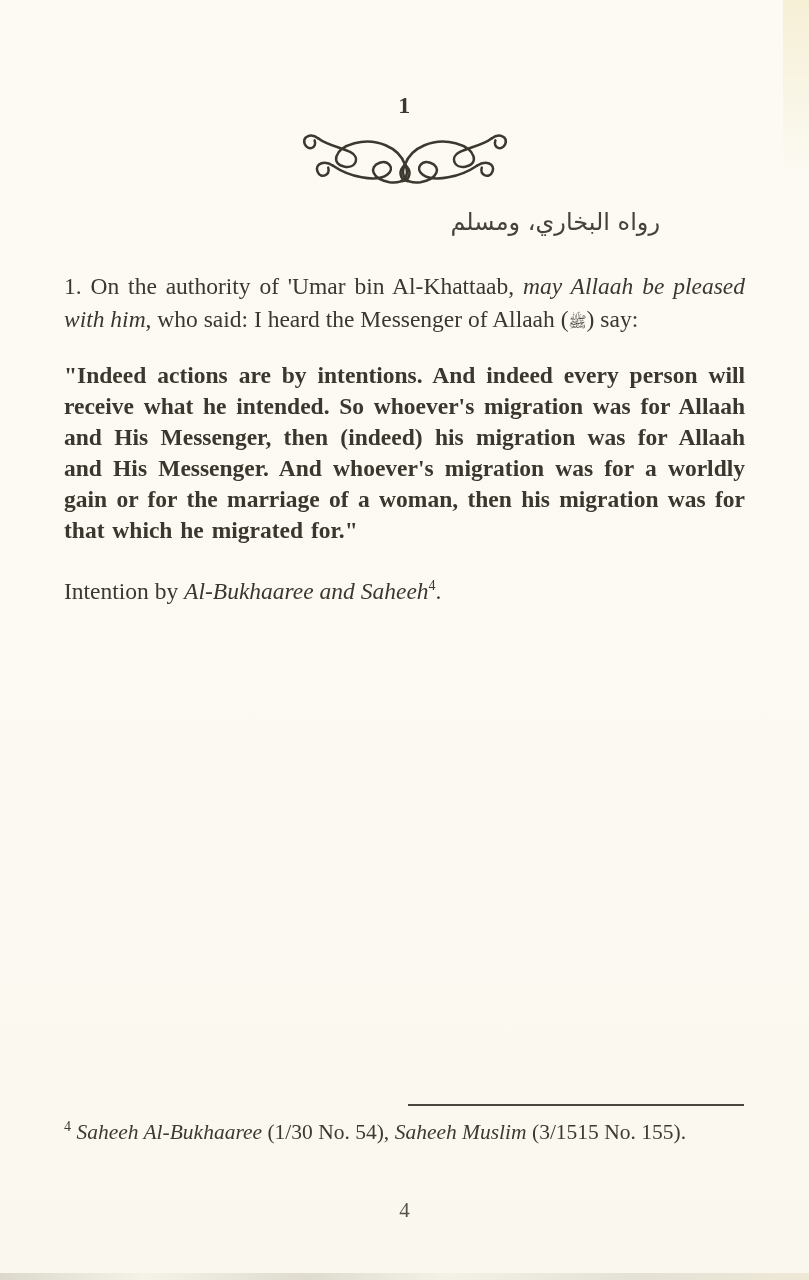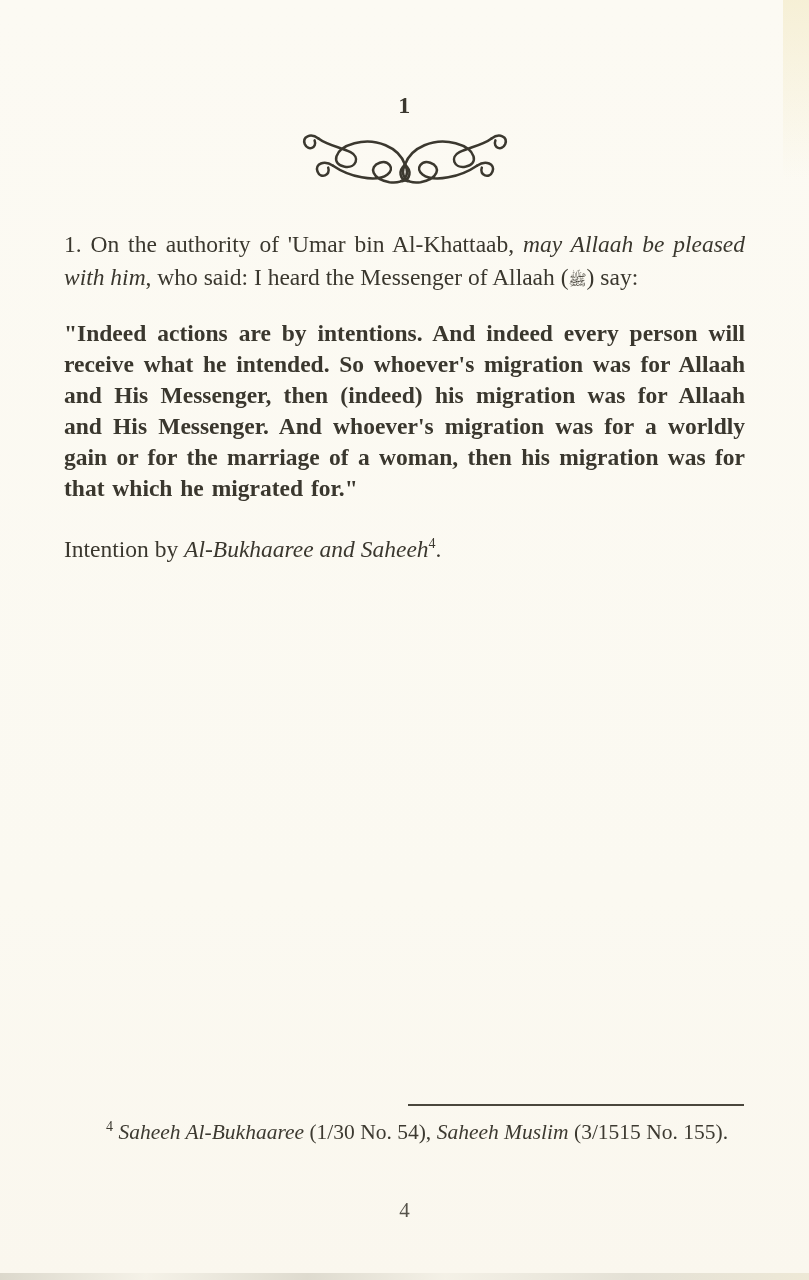--- a/index.html
+++ b/index.html
@@ -83,21 +83,21 @@
     margin-top: 32px;
     font-size: 23.5px;
   }
   .it { font-style: italic; }
   .sm { font-size: 15px; line-height: 0; }
   sup { font-size: 14px; line-height: 0; }
 
   
   .footnote {
     position: absolute;
-    left: 64px; right: 65px; top: 1104px; margin-left: 42px;
+    left: 64px; right: 65px; top: 1104px;
   }
   .footnote-rule {
     width: 336px;
     margin-left: auto;
     border-top: 2px solid #4a473d;
   }
   .footnote-text {
     margin-top: 14px;
     font-size: 21.5px;
     color: #3d3a31;
@@ -130,20 +130,21 @@
             <path d="M184 47 C193 41 203 45 200 53 C197 61 186 57 189 49"></path>
             <path d="M110 46 C117 52 116 61 107 63"></path>
           </g>
         </defs>
         <use href="#fl-half"></use>
         <use href="#fl-half" transform="matrix(-1 0 0 1 220 0)"></use>
       </svg>
     </div>
   </div>
 
+  <p class="arabic-attribution">رواه البخاري، ومسلم</p>
 
   <p class="en-intro"><span>1. On the authority of 'Umar bin Al-Khattaab, </span><span class="it">may Allaah be pleased with him</span><span>, who said: I heard the Messenger of Allaah (</span><span class="sm">ﷺ</span><span>) say:</span></p>
   <p class="en-hadith">"Indeed actions are by intentions. And indeed every person will receive what he intended. So whoever's migration was for Allaah and His Messenger, then (indeed) his migration was for Allaah and His Messenger. And whoever's migration was for a worldly gain or for the marriage of a woman, then his migration was for that which he migrated for."</p>
   <p class="en-reported"><span>Intention by </span><span class="it">Al-Bukhaaree and Saheeh</span><sup>4</sup><span>.</span></p>
 
   <div class="footnote">
     <div class="footnote-rule"></div>
     <p class="footnote-text"><sup>4</sup><span> </span><span class="it">Saheeh Al-Bukhaaree</span><span> (1/30 No. 54), </span><span class="it">Saheeh Muslim</span><span> (3/1515 No. 155).</span></p>
   </div>
 

